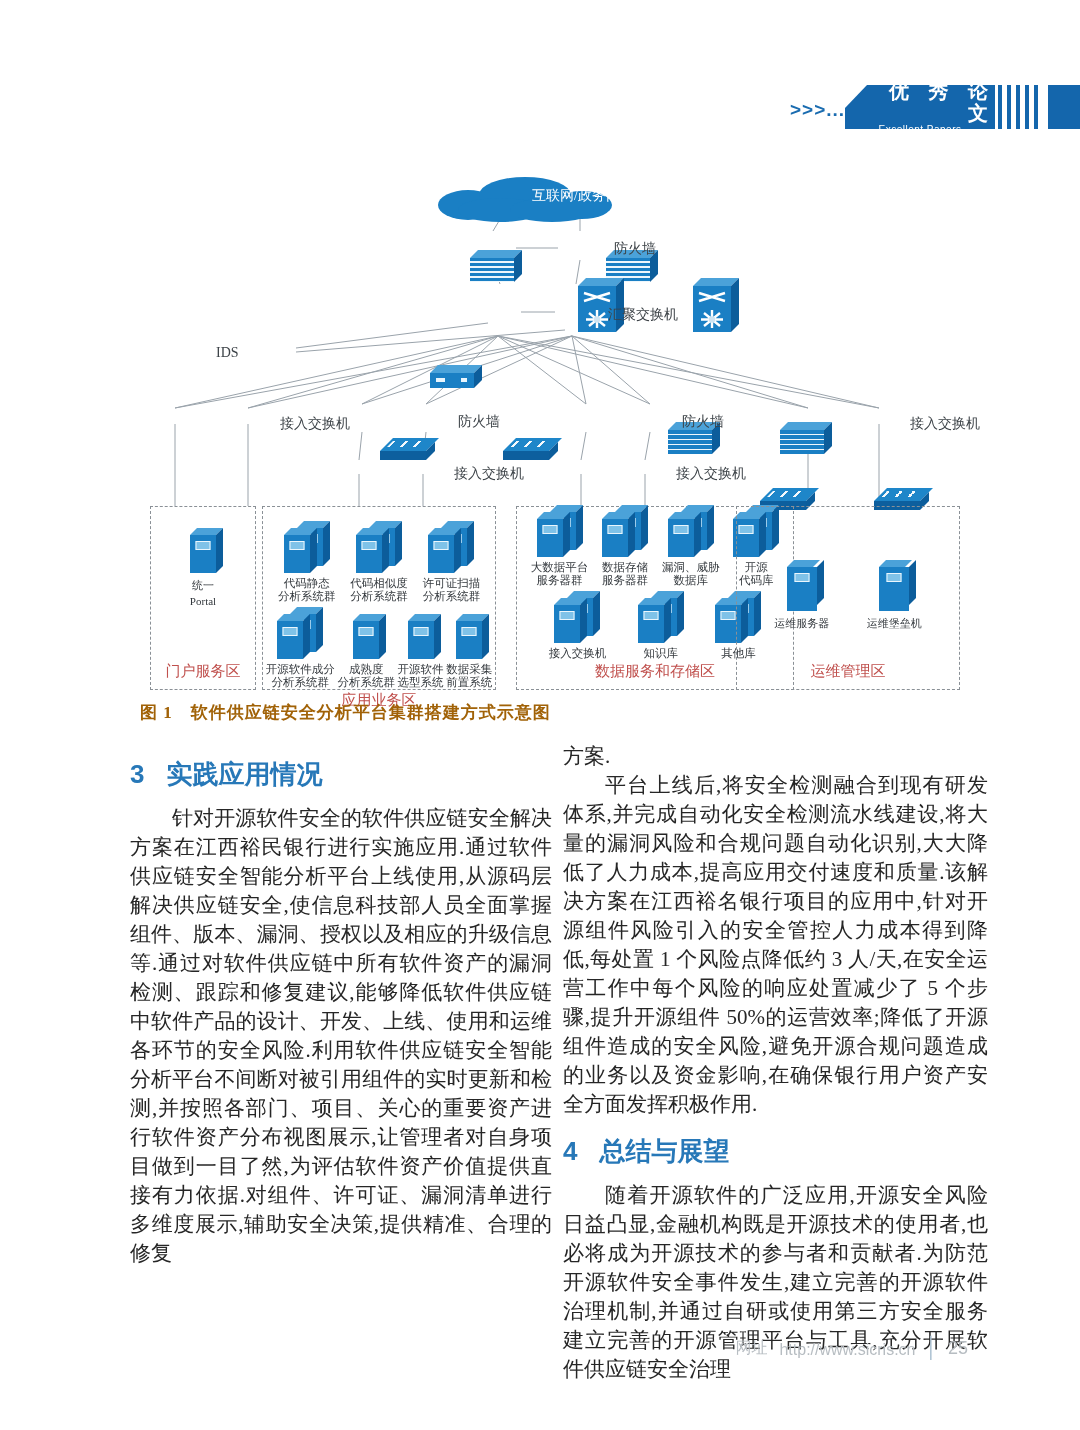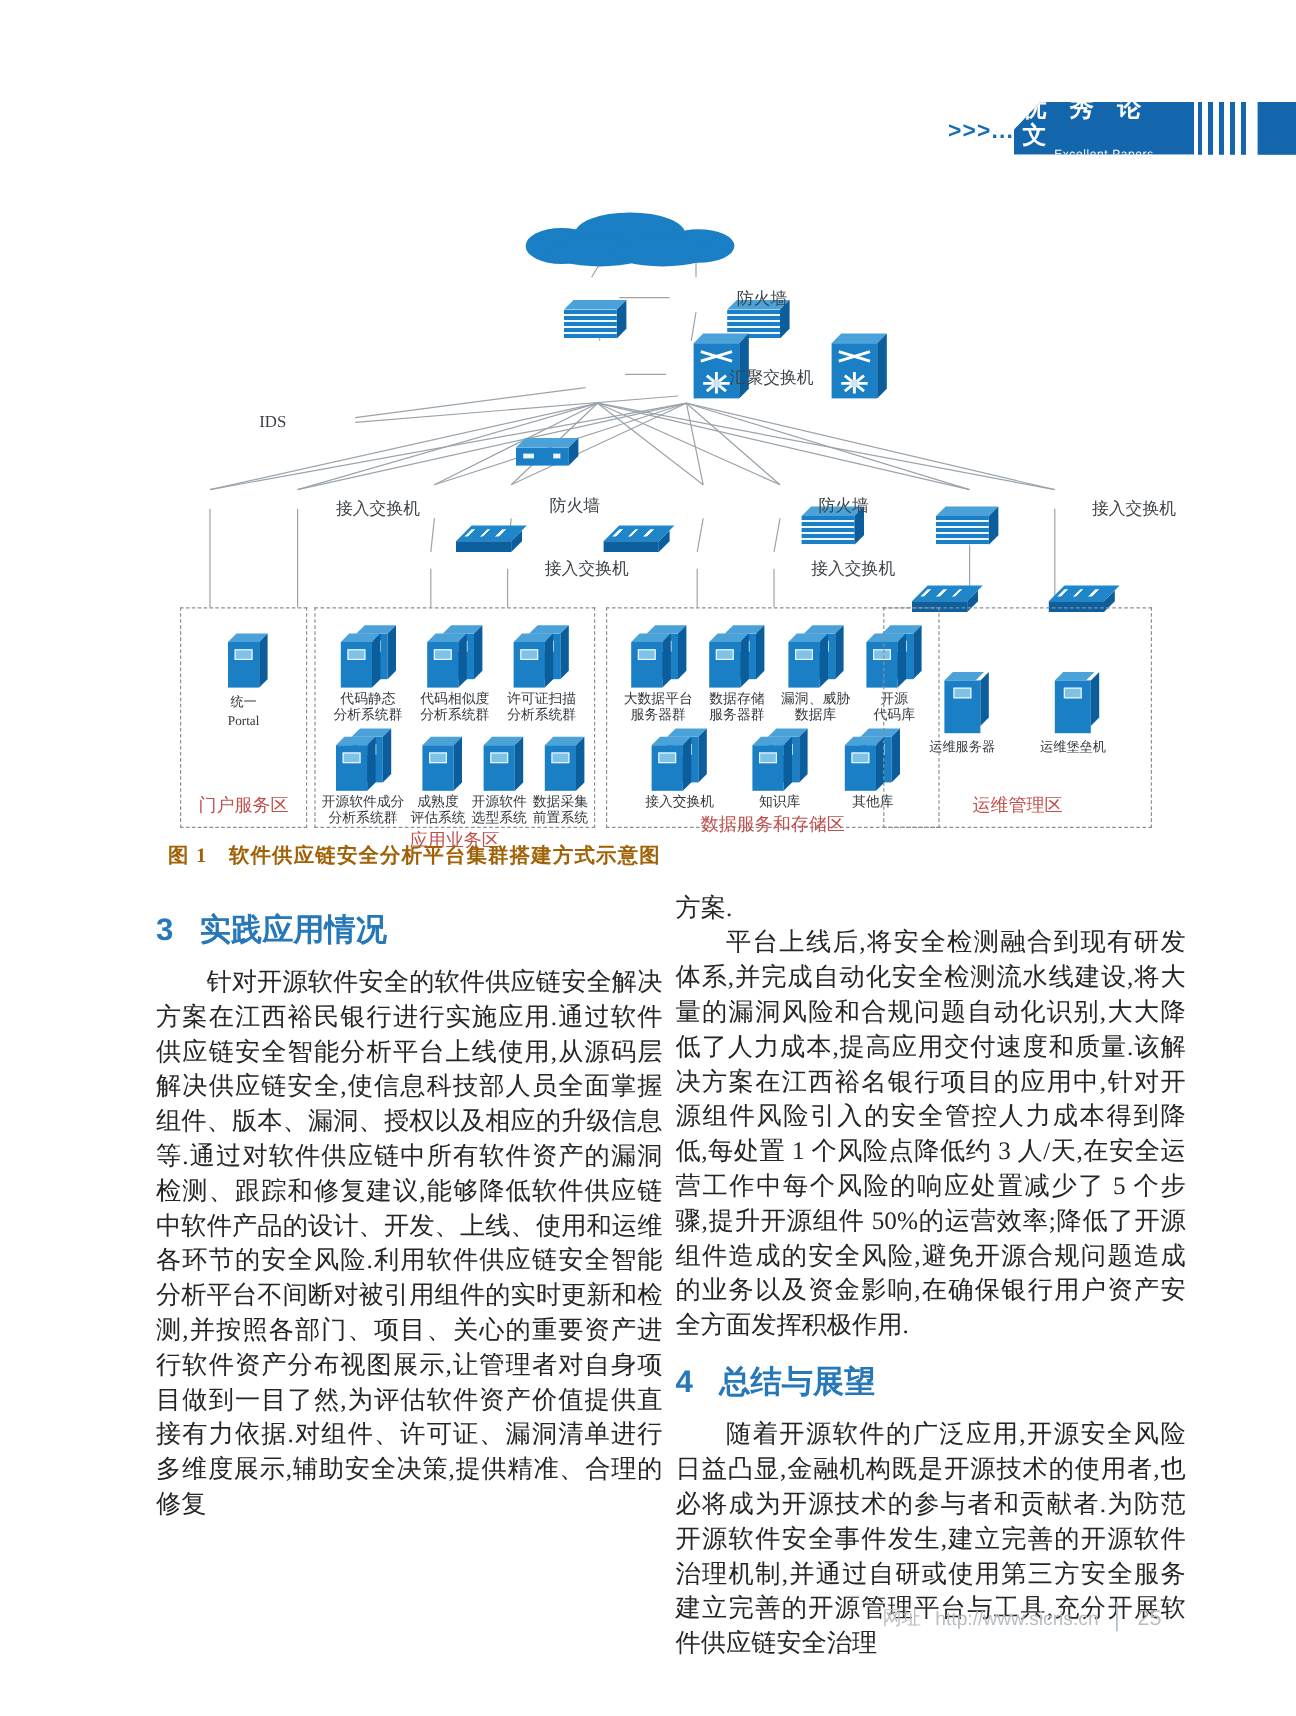--- a/index.html
+++ b/index.html
@@ -5,37 +5,37 @@
   html,body{margin:0;padding:0;background:#ffffff;}
   .page{position:relative;width:1080px;height:1430px;background:#fff;margin:0 auto;overflow:hidden;
         font-family:"Liberation Serif","DejaVu Serif",serif;color:#2b2b2b;}
 
   
   .hdr-arrows{position:absolute;left:790px;top:99px;color:#1a6cb0;font-weight:bold;font-size:19px;
               letter-spacing:1px;font-family:"Liberation Sans",sans-serif;}
   .banner{position:absolute;left:845px;top:85px;width:235px;height:44px;display:flex;align-items:stretch;}
   .banner-main{width:150px;background:#1466ac;clip-path:polygon(0 100%,0 52%,22px 0,100% 0,100% 100%);
                display:flex;flex-direction:column;justify-content:center;align-items:center;color:#fff;
-               font-family:"Liberation Sans",sans-serif;}
+               font-family:"Liberation Sans",sans-serif;text-align:right;}
   .banner-title{font-size:20px;font-weight:bold;letter-spacing:7px;margin-left:7px;line-height:22px;}
   .banner-sub{font-size:10px;letter-spacing:.5px;line-height:11px;}
   .banner-stripes{width:44px;margin-left:3px;background:repeating-linear-gradient(90deg,#1466ac 0 4px,#ffffff 4px 9px);}
   .banner-solid{flex:1;margin-left:6px;background:#1466ac;}
 
   
   .diagram{position:absolute;left:140px;top:168px;width:820px;height:528px;}
   .abs{position:absolute;}
   .lines{position:absolute;left:0;top:0;width:820px;height:528px;}
   .lines line{stroke:#9aa3ab;stroke-width:1;}
   .dev-label{position:absolute;font-size:14px;color:#3d4348;white-space:nowrap;}
 
   
   .cloud{position:absolute;left:290px;top:6px;width:190px;height:50px;}
   .cloud svg{position:absolute;left:0;top:0;}
-  .cloud-label{position:absolute;left:0;top:13px;width:100%;text-align:right;color:#fff;font-size:14px;margin-top:42px;}
+  .cloud-label{position:absolute;left:0;top:13px;width:100%;text-align:right;color:#fff;font-size:14px;}
 
   
   .srv{position:relative;width:26px;height:38px;background:#1a7fc4;display:inline-block;}
   .srv::before{content:"";position:absolute;left:0;top:-7px;width:26px;height:7px;background:#4ba2d9;
                transform:skewX(-45deg);transform-origin:0 100%;}
   .srv::after{content:"";position:absolute;right:-7px;top:0;width:7px;height:38px;background:#0c5d9b;
               transform:skewY(-45deg);transform-origin:0 0;}
   .srv .slot{position:absolute;left:50%;transform:translateX(-50%);top:6px;width:13px;height:7px;
              background:#7fc2e8;border:1px solid #eaf6fd;}
 
@@ -314,21 +314,21 @@
             <span class="zlbl">开源软件成分
 分析系统群</span>
           </div>
           <div class="zitem">
             <span class="zicon">
                 <span class="srv">
                   <i class="slot"></i>
                 </span>
               </span>
             <span class="zlbl">成熟度
-评估系统</span>
+分析系统群</span>
           </div>
           <div class="zitem">
             <span class="zicon">
                 <span class="srv">
                   <i class="slot"></i>
                 </span>
               </span>
             <span class="zlbl">开源软件
 选型系统</span>
           </div>
@@ -340,21 +340,21 @@
               </span>
             <span class="zlbl">数据采集
 前置系统</span>
           </div>
         </div>
       </div>
       <div class="zone-name">应用业务区</div>
     </div>
 
     
-    <div class="zone" style="left:365px;width:278px;">
+    <div class="zone" style="left:376px;width:278px;justify-content:flex-end;">
       <div class="zone-rows">
         <div class="zrow">
           <div class="zitem">
             <span class="zicon">
                 <span class="cluster">
                   <span class="srv back">
                     <i class="slot"></i>
                   </span>
                   <span class="srv front">
                     <i class="slot"></i>

